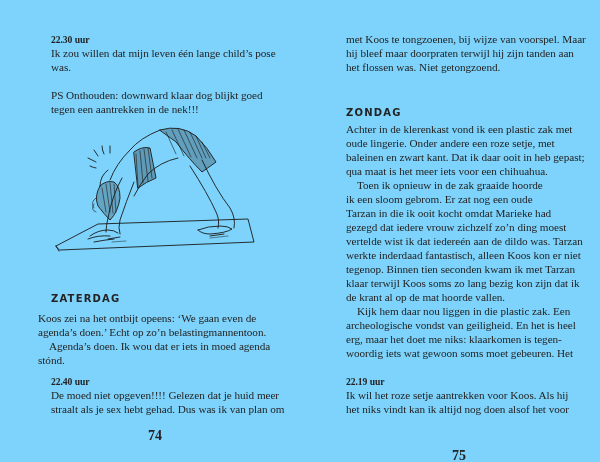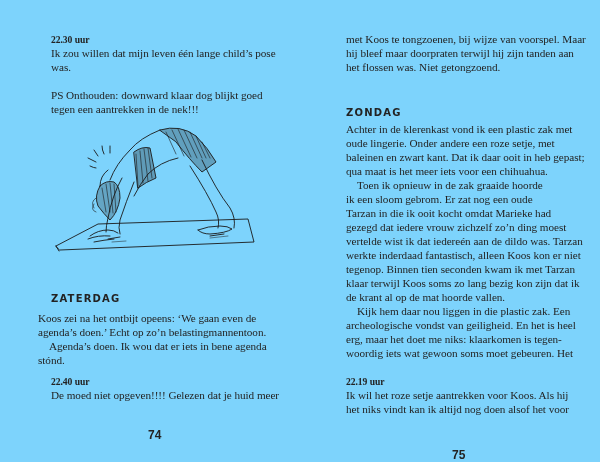--- a/index.html
+++ b/index.html
@@ -10,21 +10,21 @@
   }
   .spread { position: absolute; inset: 0; background: #7dd3fc; }
   .page { position: absolute; top: 0; height: 462px; }
   .page-left { left: 0; width: 300px; }
   .page-right { left: 300px; width: 300px; }
   .block { position: absolute; font-family: "Liberation Serif", "DejaVu Serif", serif; font-size: 11.2px; line-height: 14px; letter-spacing: -0.05px; }
   .line { white-space: nowrap; display: block; height: 14px; }
   .indent { padding-left: 11px; }
   .time { font-weight: bold; font-size: 9.6px; display: block; height: 13px; line-height: 13px; }
   .dayhead { position: absolute; font-family: "DejaVu Sans", "Liberation Sans", sans-serif; font-weight: bold; font-size: 10px; letter-spacing: 1.2px; }
-  .pagenum { position: absolute; font-family: Liberation Sans, sans-serif; font-weight: bold; font-size: 12px; }
+  .pagenum { position: absolute; font-family: Liberation Serif, serif; font-weight: bold; font-size: 14px; }
   .illustration { position: absolute; left: 50px; top: 126px; width: 205px; height: 130px; }
 </style>
 </head>
 <body>
 
 <div class="spread">
 
   <div class="page page-left">
 
     <div class="block" style="left:51px; top:33px;">
@@ -97,27 +97,28 @@
 
       <path d="M160 112 l18 -2" stroke-width="0.5"></path>
       <path d="M62 116 l14 -1" stroke-width="0.5"></path>
     </svg>
 
     <div class="dayhead" style="left:51px; top:293px;">ZATERDAG</div>
 
     <div class="block" style="left:38px; top:311px;">
       <span class="line">Koos zei na het ontbijt opeens: ‘We gaan even de</span>
       <span class="line">agenda’s doen.’ Echt op zo’n belastingmannentoon.</span>
-      <span class="line indent">Agenda’s doen. Ik wou dat er iets in bene agenda</span>
+      <span class="line indent">Agenda’s doen. Ik wou dat er iets in moed agenda</span>
       <span class="line">stónd.</span>
     </div>
 
     <div class="block" style="left:51px; top:375px;">
       <span class="time">22.40 uur</span>
       <span class="line">De moed niet opgeven!!!! Gelezen dat je huid meer</span>
+      <span class="line">straalt als je sex hebt gehad. Dus was ik van plan om</span>
     </div>
 
     <div class="pagenum" style="left:148px; top:428px;">74</div>
   </div>
 
   <div class="page page-right">
 
     <div class="block" style="left:46px; top:32px;">
       <span class="line">met Koos te tongzoenen, bij wijze van voorspel. Maar</span>
       <span class="line">hij bleef maar doorpraten terwijl hij zijn tanden aan</span>

